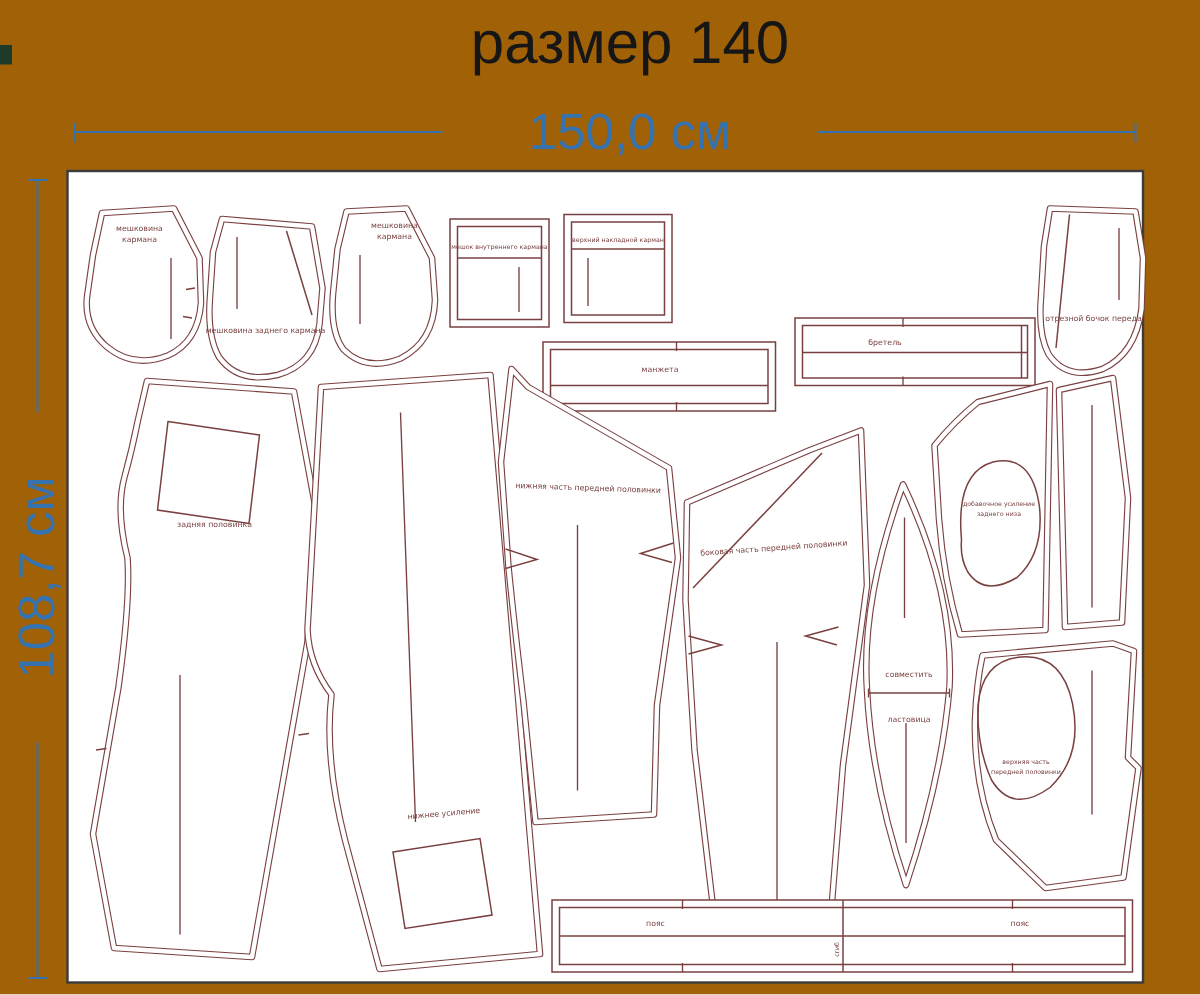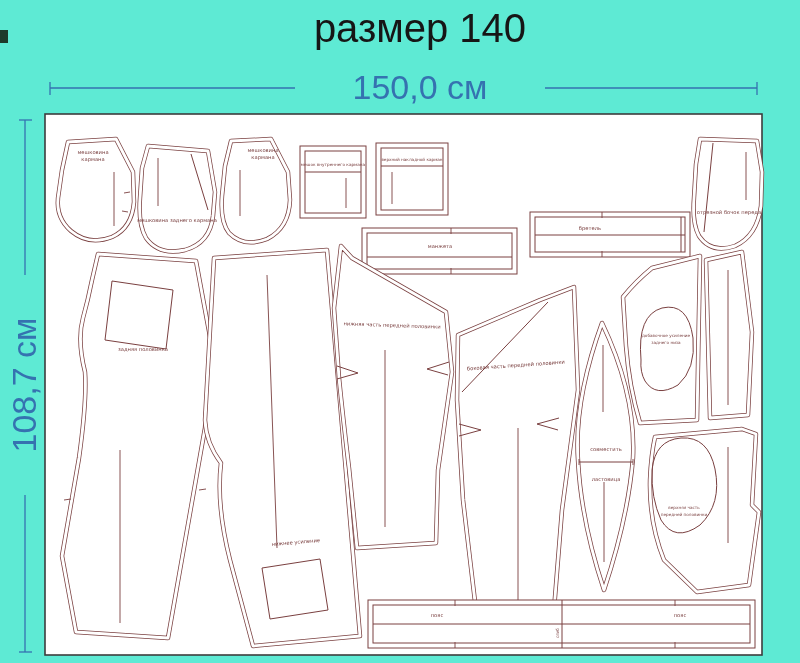--- a/index.html
+++ b/index.html
@@ -1,16 +1,16 @@
 <!DOCTYPE html>
 <html><head>
 <meta charset="utf-8">
 <style>
   html,body{margin:0;padding:0;background:#ffffff;}
-  .page{position:relative;width:800px;height:663px;background:#5eead4;font-family:"DejaVu Sans",sans-serif;}
+  .page{position:relative;width:800px;height:663px;background:#a16207;font-family:"DejaVu Sans",sans-serif;}
   svg{display:block;}
   .cut{stroke:#7a4040;stroke-width:4.4;fill:#ffffff;stroke-linejoin:round;}
   .gap{stroke:#ffffff;stroke-width:2.9;fill:none;stroke-linejoin:round;}
   .thin{stroke:#7a4040;stroke-width:1;fill:none;}
   .grain{stroke:#7a4040;stroke-width:0.9;}
   .tick{stroke:#7a4040;stroke-width:0.9;}
   .lbl{fill:#7a4040;font-size:5.2px;text-anchor:middle;font-family:"DejaVu Sans",sans-serif;}
   .lbl4{fill:#7a4040;font-size:4.2px;text-anchor:middle;font-family:"DejaVu Sans",sans-serif;}
   .dim{stroke:#3572b0;stroke-width:1.3;}
   .dimtext{fill:#3572b0;font-size:34px;text-anchor:middle;font-family:"Liberation Sans","DejaVu Sans",sans-serif;}

